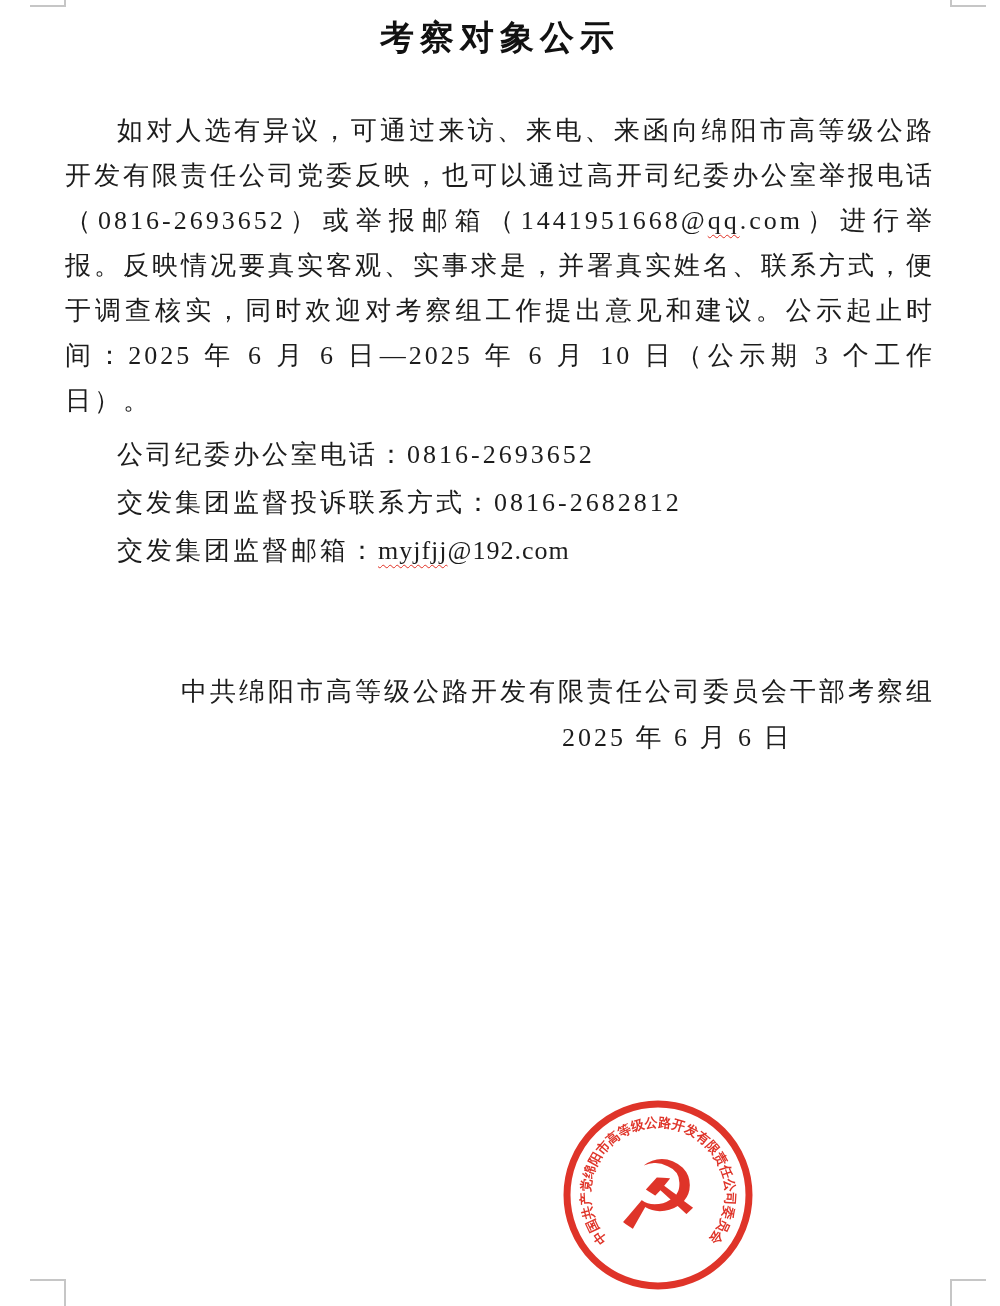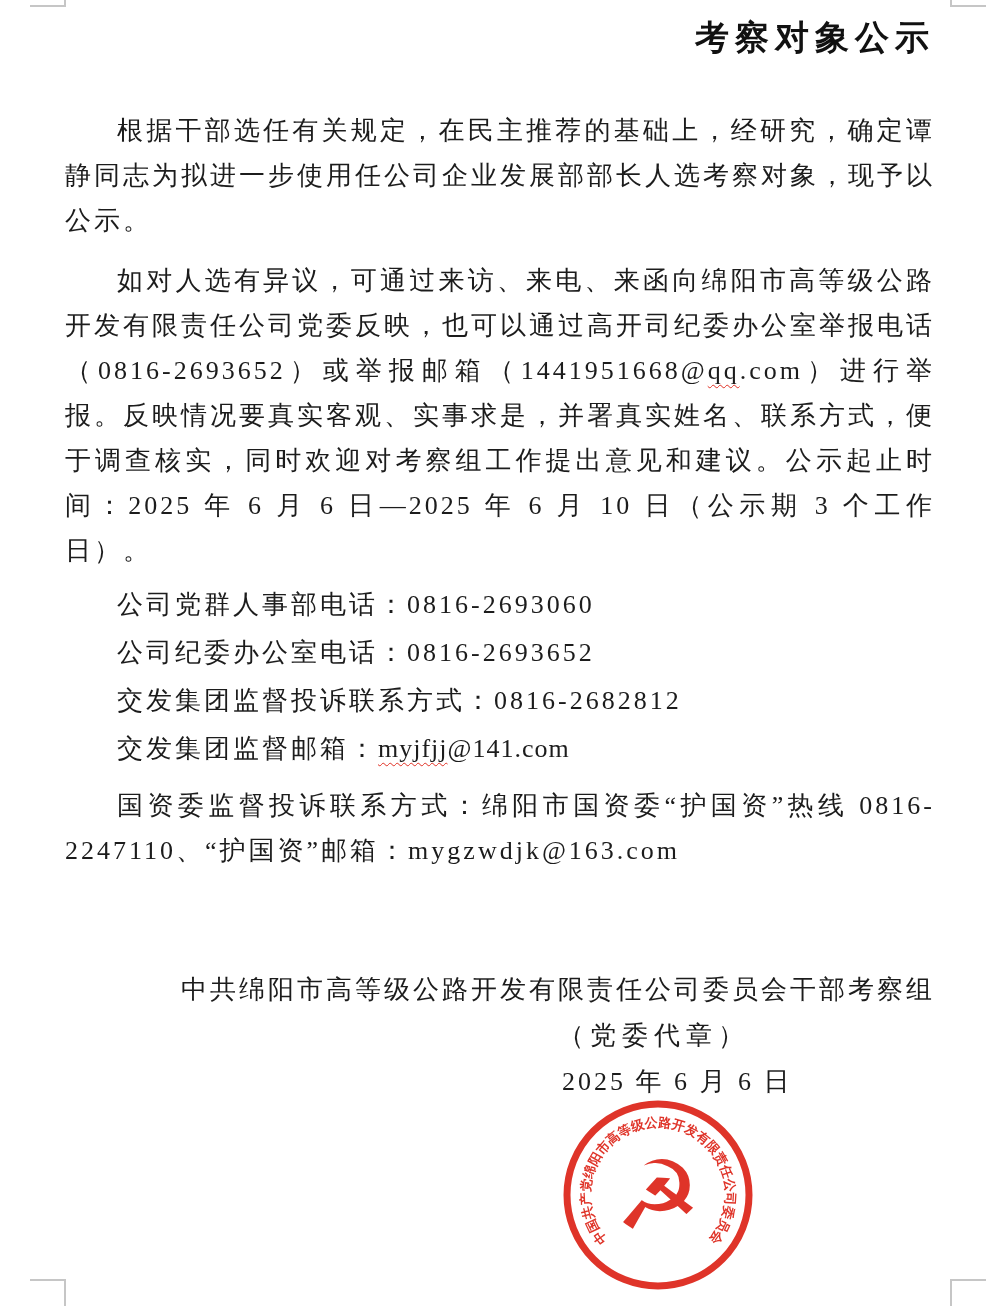--- a/index.html
+++ b/index.html
@@ -10,21 +10,21 @@
   }
   
   .mark{position:absolute;width:34px;border:0 solid #c6c6c6;}
   .mark.tl{left:30px;top:0;height:5px;border-bottom-width:2px;border-right-width:2px;}
   .mark.tr{left:950px;top:0;height:5px;border-bottom-width:2px;border-left-width:2px;}
   .mark.bl{left:30px;top:1279px;height:27px;border-top-width:2px;border-right-width:2px;}
   .mark.br{left:950px;top:1279px;height:27px;border-top-width:2px;border-left-width:2px;}
 
   .doc{position:absolute;left:65px;top:0;width:870px;}
   .title{
-    margin:8px 0 40px 0;text-align:right;font-weight:bold;
+    margin:8px 0 40px 0;text-align:center;font-weight:bold;
     font-size:34px;line-height:60px;letter-spacing:6px;color:#111;
   }
   .para{
     margin:0;font-size:26px;line-height:45px;letter-spacing:3px;
     text-align:justify;text-indent:2em;
   }
   .para.gap{margin-top:15px;}
   .contacts{margin-top:8px;}
   .cline{margin:0;font-size:26px;line-height:48px;letter-spacing:3px;text-indent:2em;white-space:nowrap;}
   .para.last{margin-top:10px;}
@@ -46,36 +46,32 @@
 <body>
 
 <div class="mark tl"></div>
 <div class="mark tr"></div>
 <div class="mark bl"></div>
 <div class="mark br"></div>
 
 <div class="doc">
   <h1 class="title">考察对象公示</h1>
 
-  <p class="para">根据干部选任有关规定，在民主推荐的基础上，经研究，确定谭静同志为拟进一步使用任公司企业发展部部长人选考察对象，现予以公示。</p>
 
 
   <p class="para gap"><span>如对人选有异议，可通过来访、来电、来函向绵阳市高等级公路开发有限责任公司党委反映，也可以通过高开司纪委办公室举报电话（0816-2693652）或举报邮箱（1441951668@</span><span class="spell">qq</span><span>.com）进行举报。反映情况要真实客观、实事求是，并署真实姓名、联系方式，便于调查核实，同时欢迎对考察组工作提出意见和建议。公示起止时间：2025 年 6 月 6 日—2025 年 6 月 10 日（公示期 3 个工作日）。</span></p>
 
   <div class="contacts">
-    <p class="cline">公司党群人事部电话：0816-2693060</p>
     <p class="cline">公司纪委办公室电话：0816-2693652</p>
     <p class="cline">交发集团监督投诉联系方式：0816-2682812</p>
-    <p class="cline"><span>交发集团监督邮箱：</span><span class="spell latin">myjfjj</span><span class="latin">@141.com</span></p>
+    <p class="cline"><span>交发集团监督邮箱：</span><span class="spell latin">myjfjj</span><span class="latin">@192.com</span></p>
   </div>
 
-  <p class="para last">国资委监督投诉联系方式：绵阳市国资委“护国资”热线 0816-2247110、“护国资”邮箱：mygzwdjk@163.com</p>
 
   <p class="sig-org">中共绵阳市高等级公路开发有限责任公司委员会干部考察组</p>
-  <p class="sig-note">（党委代章）</p>
   <p class="sig-date">2025 年 6 月 6 日</p>
 </div>
 
 <svg class="seal" viewBox="0 0 200 200" xmlns="http://www.w3.org/2000/svg">
   <circle cx="100" cy="100" r="91" fill="none" stroke="#dd2418" stroke-width="7"></circle>
   <defs>
     <path id="sealArc" d="M 52,148 A 68,68 0 1 1 148,148" fill="none"></path>
   </defs>
   <text font-size="13" fill="#dd2418" letter-spacing="0" font-family="'DejaVu Sans',sans-serif" font-weight="bold">
     <textPath href="#sealArc" startOffset="50%" text-anchor="middle">中国共产党绵阳市高等级公路开发有限责任公司委员会</textPath>

